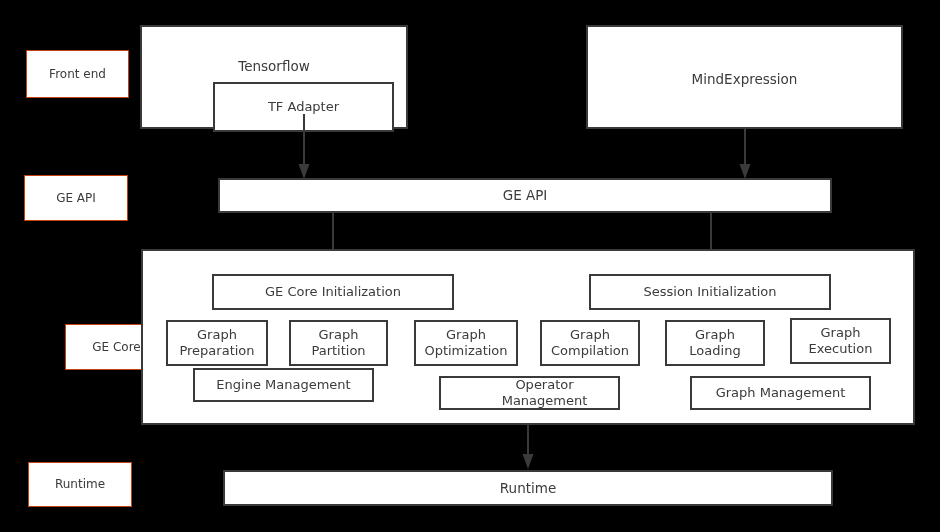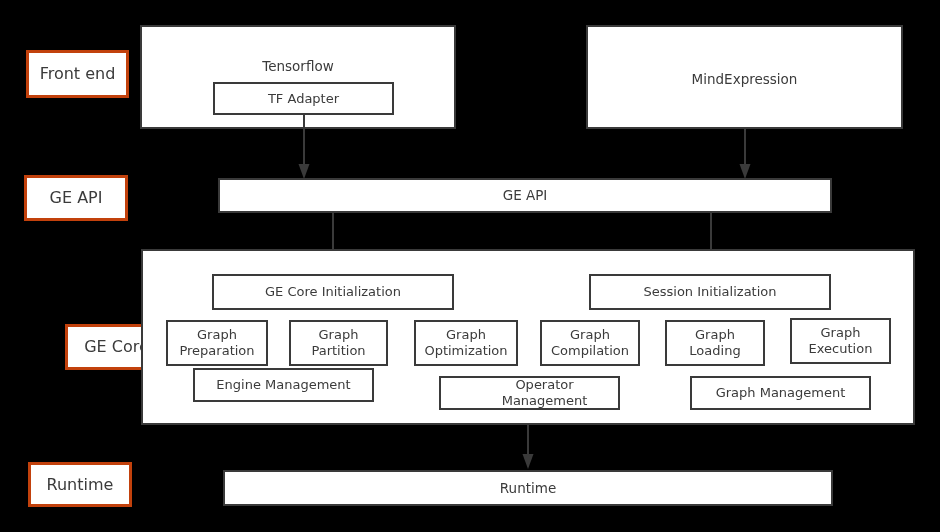--- a/index.html
+++ b/index.html
@@ -26,22 +26,22 @@
     display: flex;
     align-items: center;
     justify-content: center;
     text-align: center;
     box-sizing: border-box;
     line-height: 1.22;
     white-space: pre-line;
   }
   
   .tier-label {
-    border: 3px solid #c2410c;
-    font-size: 16px;
+    border: 1px solid #c2410c;
+    font-size: 12px;
   }
   
   .panel {
     border: 2px solid #3a3a3a;
     align-items: flex-start;
     justify-content: center;
   }
   .panel > .panel-title {
     margin-top: 31px;
     font-size: 13.5px;
@@ -76,25 +76,25 @@
   </div>
 
   <div class="box tier-label" style="left:25px; top:324px; width:103px; height:46px;margin-left:40px;">
     <span>GE Core</span>
   </div>
 
   <div class="box tier-label" style="left:28px; top:462px; width:104px; height:45px;">
     <span>Runtime</span>
   </div>
 
-  <div class="box panel" style="left:140px; top:25px; width:316px; height:104px;">
+  <div class="box panel" style="left:140px; top:25px; width:268px; height:104px;">
     <div class="panel-title">Tensorflow</div>
   </div>
 
-  <div class="box node" style="left:213px; top:82px; width:181px; height:33px;">
+  <div class="box node" style="left:213px; top:82px; width:181px; height:50px;">
     <span>TF Adapter</span>
   </div>
 
   <div class="box panel" style="left:586px; top:25px; width:317px; height:104px;">
     <div class="panel-title" style="margin-top:44px;">MindExpression</div>
   </div>
 
   <div class="arrow" style="left:297px; top:114px; width:14px; height:66px;">
     <svg width="14" height="66" viewBox="0 0 14 66">
       <line x1="7" y1="0" x2="7" y2="52" stroke="#3a3a3a" stroke-width="2"></line>

